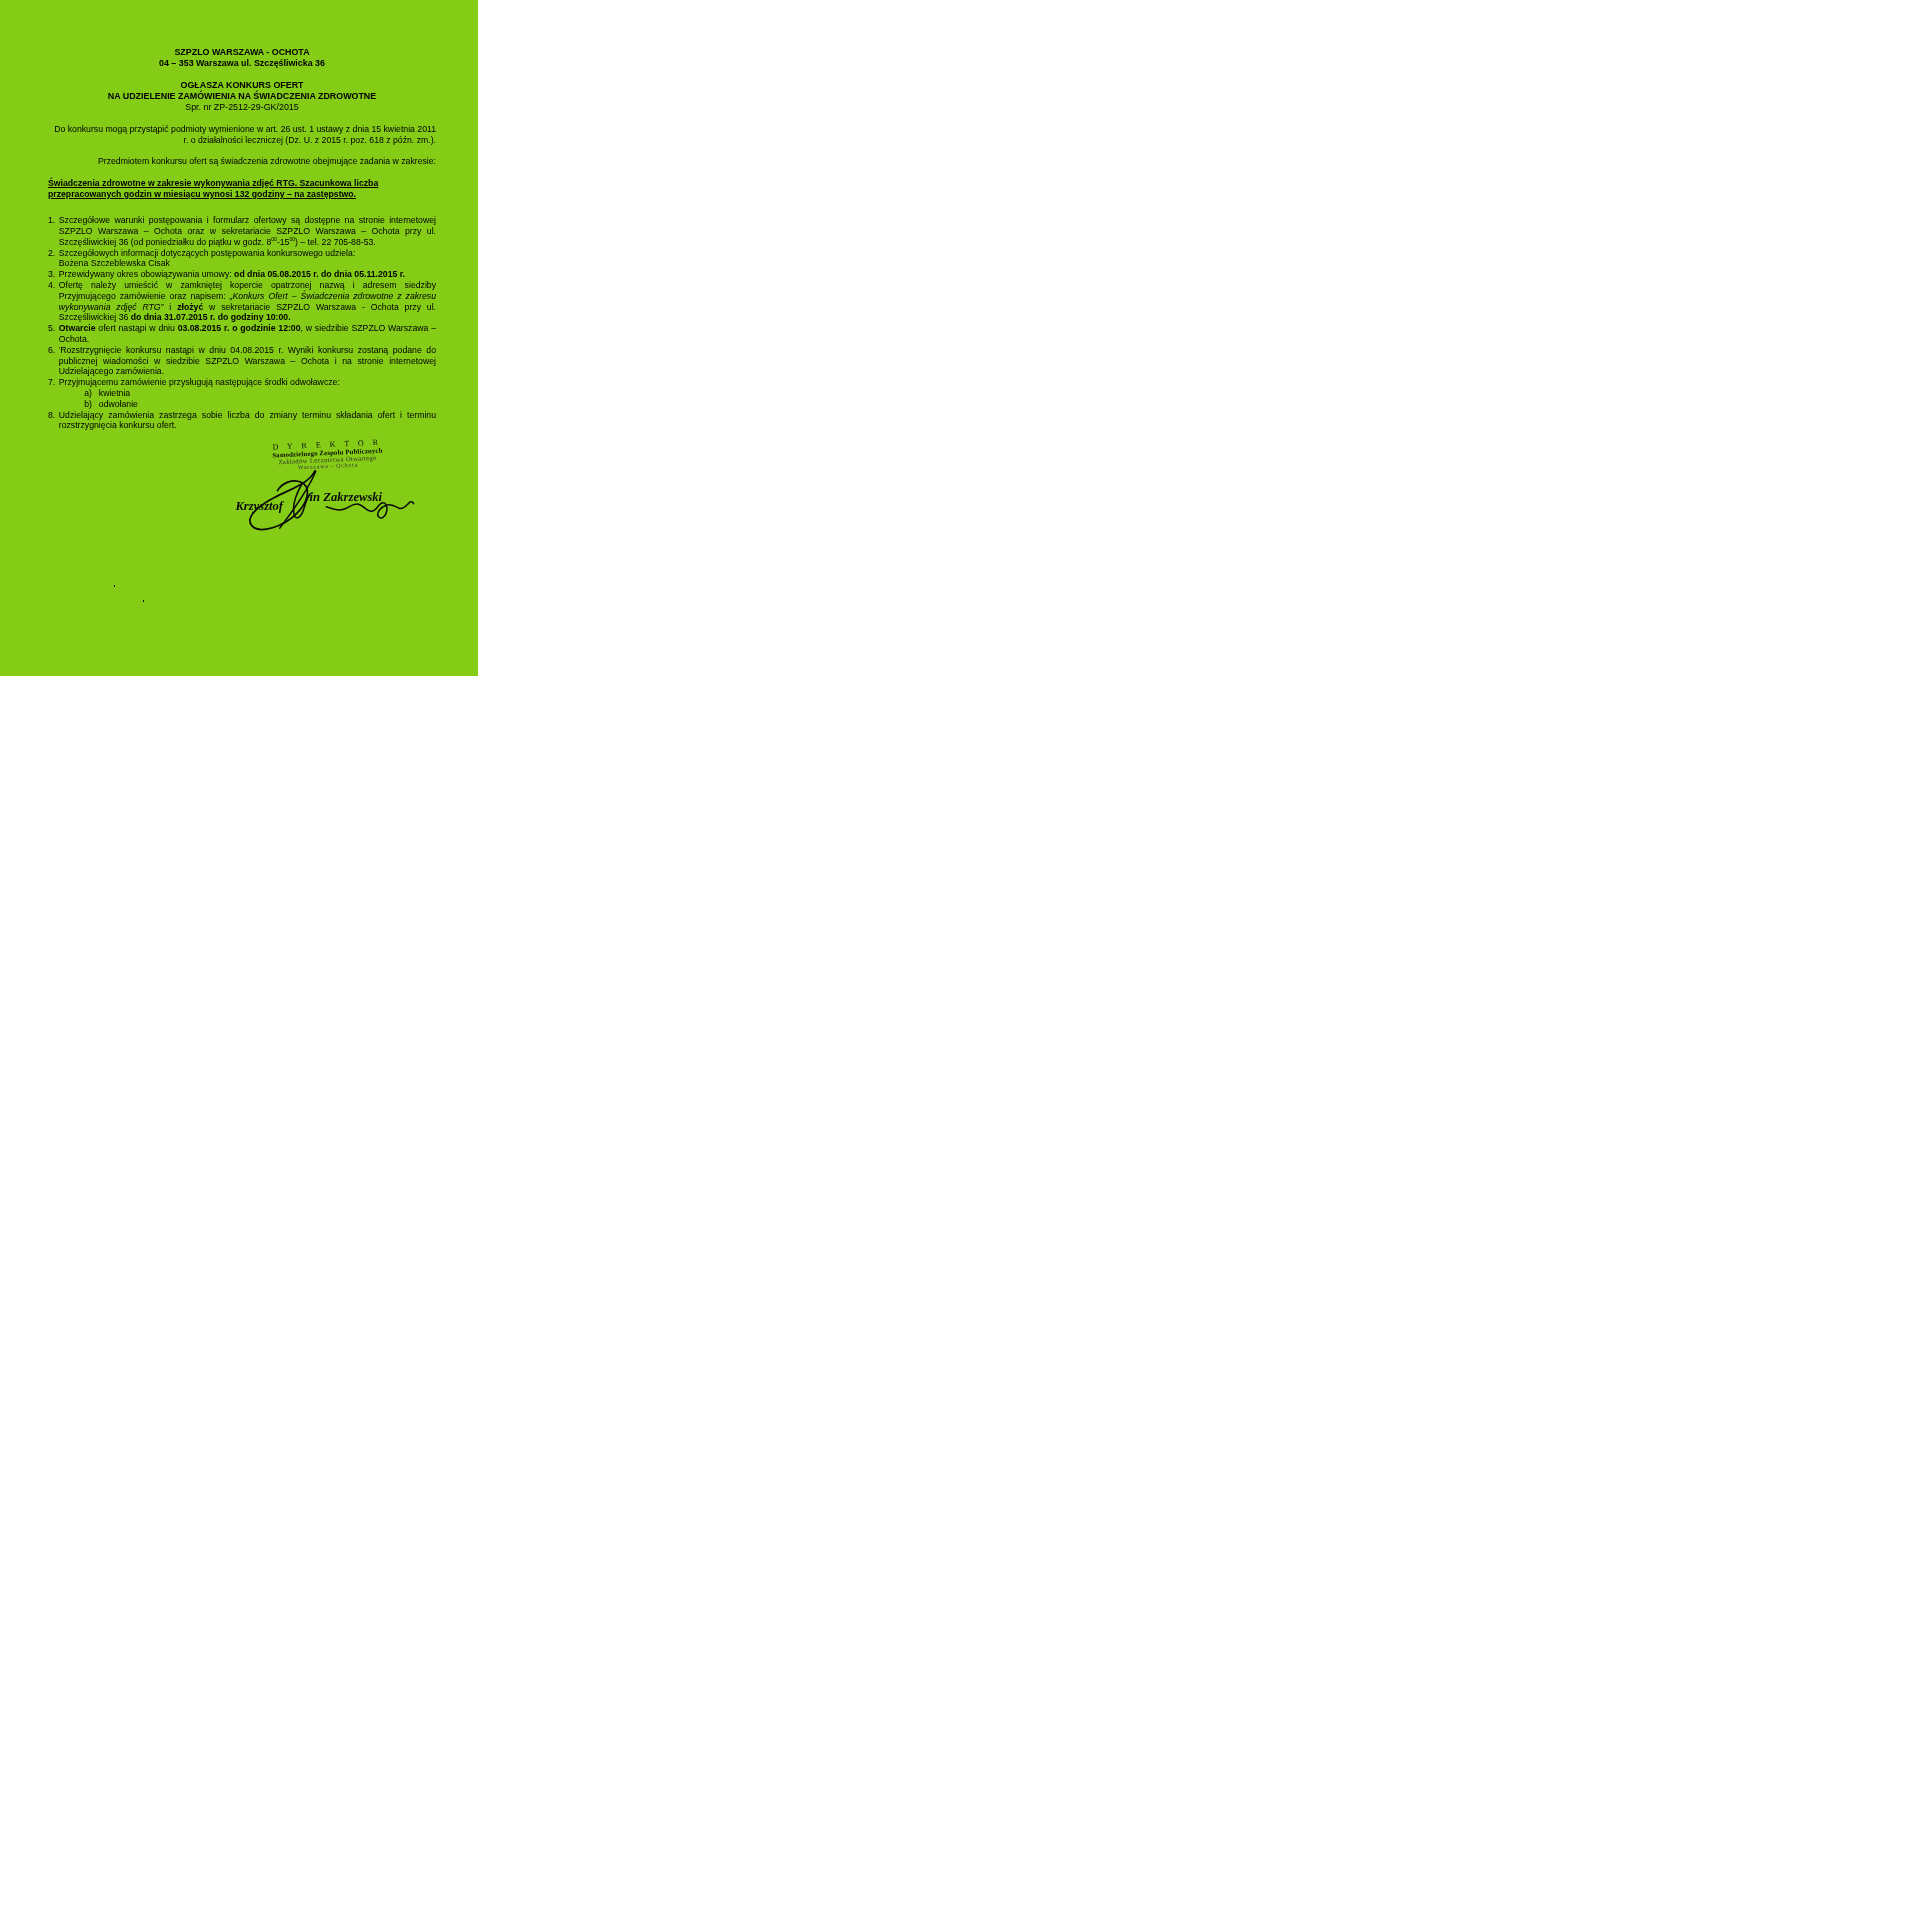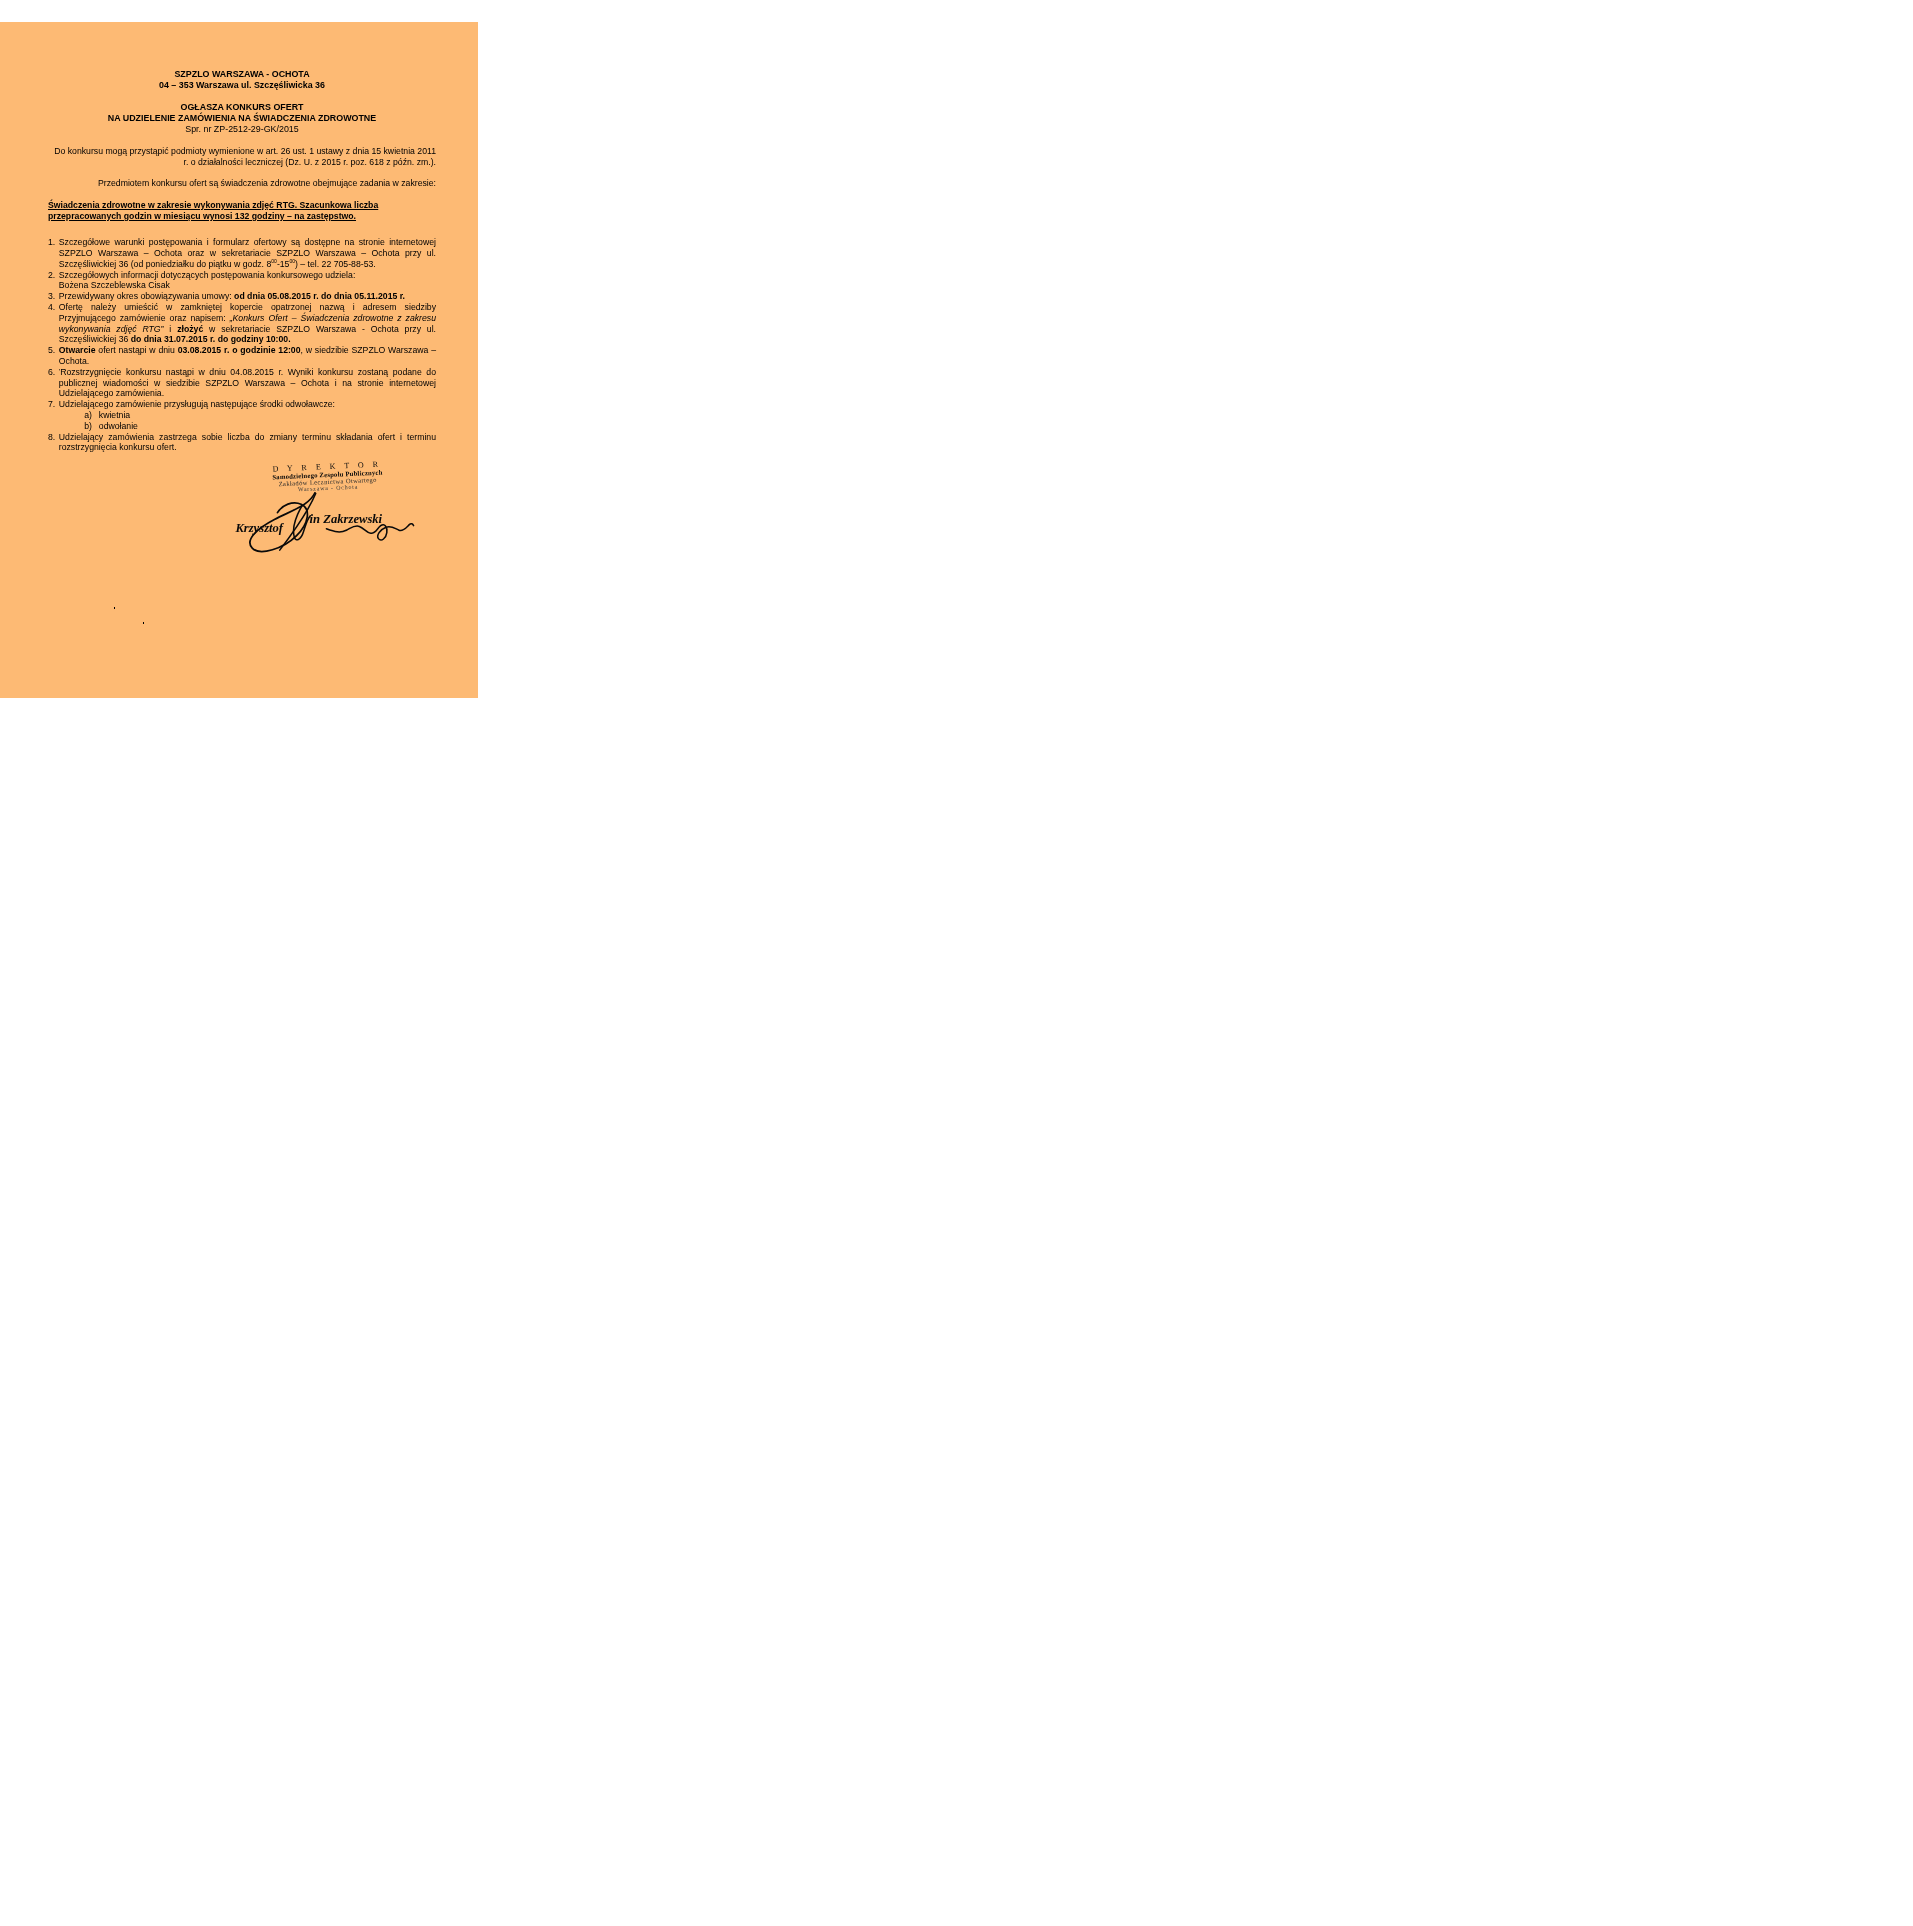--- a/index.html
+++ b/index.html
@@ -4,25 +4,24 @@
 <style>
   html, body {
     margin: 0;
     padding: 0;
     background: #ffffff;
   }
   .page {
     position: relative;
     width: 478px;
     height: 676px;
-    background: #fdba74;
+    background: #84cc16;
     color: #000000;
     font-family: "Liberation Sans", sans-serif;
     overflow: hidden;
-    margin-top: 22px;
   }
   .content {
     position: absolute;
     left: 48px;
     top: 47px;
     width: 388px;
   }
   .doc-header {
     font-size: 8.9px;
     font-weight: bold;
@@ -180,21 +179,21 @@
         <div class="li">
           <span class="num">5.</span>
           <div class="body"><span style="font-weight: bold;">Otwarcie</span><span> ofert nastąpi w dniu </span><span style="font-weight: bold;">03.08.2015 r. o godzinie 12:00</span><span>, w siedzibie SZPZLO Warszawa – Ochota.</span></div>
         </div>
         <div class="li">
           <span class="num">6.</span>
           <div class="body"><span class="artifact-mark">'</span><span>Rozstrzygnięcie konkursu nastąpi w dniu </span><span style="font-weight: normal;">04.08.2015 r.</span><span> Wyniki konkursu zostaną podane do publicznej wiadomości w siedzibie SZPZLO Warszawa – Ochota i na stronie internetowej Udzielającego zamówienia.</span></div>
         </div>
         <div class="li">
           <span class="num">7.</span>
-          <div class="body"><span>Udzielającego zamówienie przysługują następujące środki odwoławcze:</span></div>
+          <div class="body"><span>Przyjmującemu zamówienie przysługują następujące środki odwoławcze:</span></div>
           <div class="sublist">
             <div class="subitem"><span class="sublabel">a)</span><span>kwietnia</span></div>
             <div class="subitem"><span class="sublabel">b)</span><span>odwołanie</span></div>
           </div>
         </div>
         <div class="li">
           <span class="num">8.</span>
           <div class="body"><span>Udzielający zamówienia zastrzega sobie liczba do zmiany terminu składania ofert i terminu rozstrzygnięcia konkursu ofert.</span></div>
         </div>
       </div>

